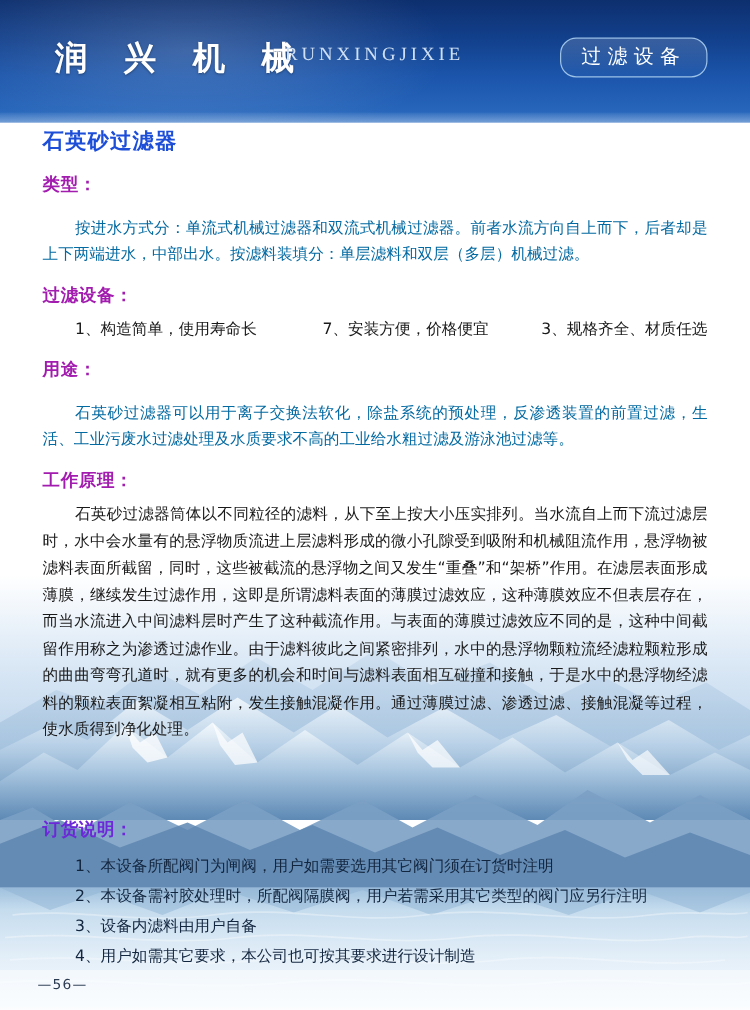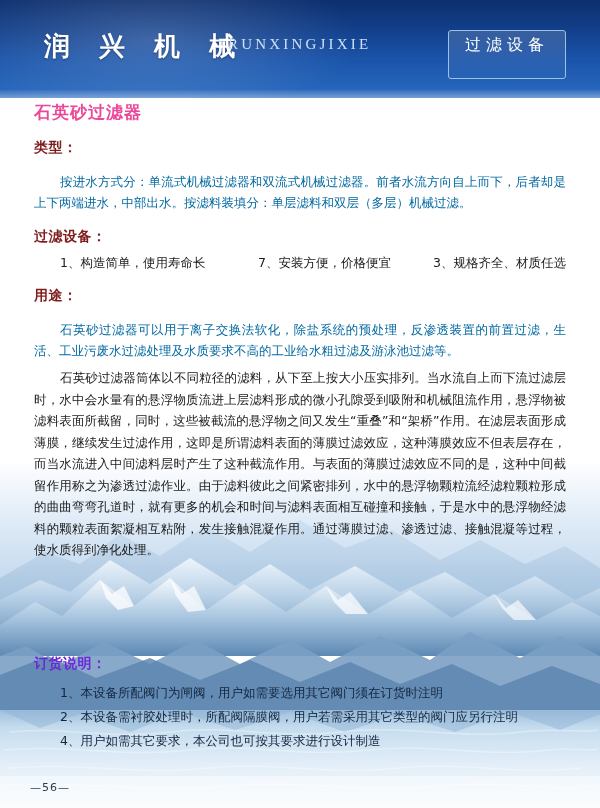--- a/index.html
+++ b/index.html
@@ -59,23 +59,23 @@
     left: 228px; top: 36px;
     color: #cfe0f5;
     font-size: 15px;
     letter-spacing: 3.2px;
     white-space: nowrap;
     font-family: "Liberation Serif", serif;
   }
   .header-tag {
     position: absolute;
     right: 34px; top: 30px;
-    padding: 4px 16px 22px 16px;
+    padding: 4px 16px 5px 16px;
     border: 1px solid #9dc2e8;
-    border-radius: 3px;
+    border-radius: 13px;
     color: #ffffff;
     font-size: 16px;
     letter-spacing: 5px;
     background: linear-gradient(180deg, rgba(255,255,255,0.16), rgba(255,255,255,0.02));
     white-space: nowrap;
     margin-left: 32px;
   }
   
   .art {
     position: absolute;
@@ -87,30 +87,30 @@
   
   .content {
     position: absolute;
     left: 0; top: 82px;
     width: 600px;
   }
   .doc-title {
     margin: 19px 0 0 34px;
     font-size: 17px;
     font-weight: bold;
-    color: #ec4899;
+    color: #1d4ed8;
     letter-spacing: 1px;
   }
   .section {
     margin: 0 34px 0 34px;
   }
   .sec-head {
     font-size: 14px;
     font-weight: bold;
-    color: #7f1d1d;
+    color: #a21caf;
     margin-top: 15px;
     letter-spacing: 0.5px;
   }
   .para {
     font-size: 12.5px;
     line-height: 21px;
     color: #0369a1;
     margin-top: 14px;
     text-align: justify;
     text-indent: 26px;
@@ -256,29 +256,31 @@
         <div class="f f3">3、规格齐全、材质任选</div>
       </div>
     </div>
 
     <div class="section">
       <div class="sec-head">用途：</div>
       <div class="para">石英砂过滤器可以用于离子交换法软化，除盐系统的预处理，反渗透装置的前置过滤，生活、工业污废水过滤处理及水质要求不高的工业给水粗过滤及游泳池过滤等。</div>
     </div>
 
     <div class="section">
+      <div class="sec-head">工作原理：</div>
       <div class="principle">石英砂过滤器筒体以不同粒径的滤料，从下至上按大小压实排列。当水流自上而下流过滤层时，水中会水量有的悬浮物质流进上层滤料形成的微小孔隙受到吸附和机械阻流作用，悬浮物被滤料表面所截留，同时，这些被截流的悬浮物之间又发生“重叠”和“架桥”作用。在滤层表面形成薄膜，继续发生过滤作用，这即是所谓滤料表面的薄膜过滤效应，这种薄膜效应不但表层存在，而当水流进入中间滤料层时产生了这种截流作用。与表面的薄膜过滤效应不同的是，这种中间截留作用称之为渗透过滤作业。由于滤料彼此之间紧密排列，水中的悬浮物颗粒流经滤粒颗粒形成的曲曲弯弯孔道时，就有更多的机会和时间与滤料表面相互碰撞和接触，于是水中的悬浮物经滤料的颗粒表面絮凝相互粘附，发生接触混凝作用。通过薄膜过滤、渗透过滤、接触混凝等过程，使水质得到净化处理。</div>
     </div>
 
   </div>
 
   <div class="order">
     <div class="order-head">订货说明：</div>
     <ul class="order-list">
       <li>1、本设备所配阀门为闸阀，用户如需要选用其它阀门须在订货时注明</li>
       <li>2、本设备需衬胶处理时，所配阀隔膜阀，用户若需采用其它类型的阀门应另行注明</li>
+      <li>3、设备内滤料由用户自备</li>
       <li>4、用户如需其它要求，本公司也可按其要求进行设计制造</li>
     </ul>
   </div>
 
   <div class="page-num">—56—</div>
 
 </div>
 
 </body></html>

